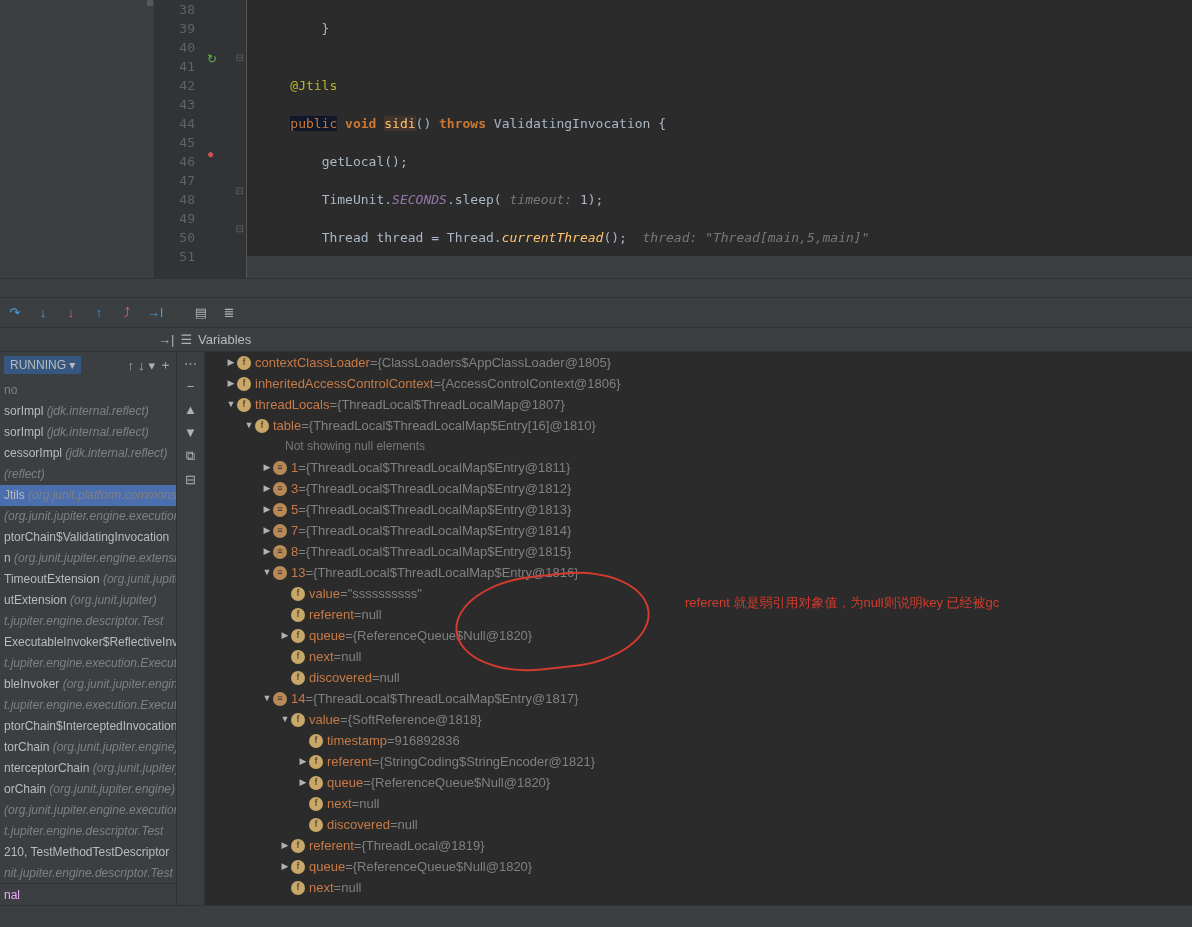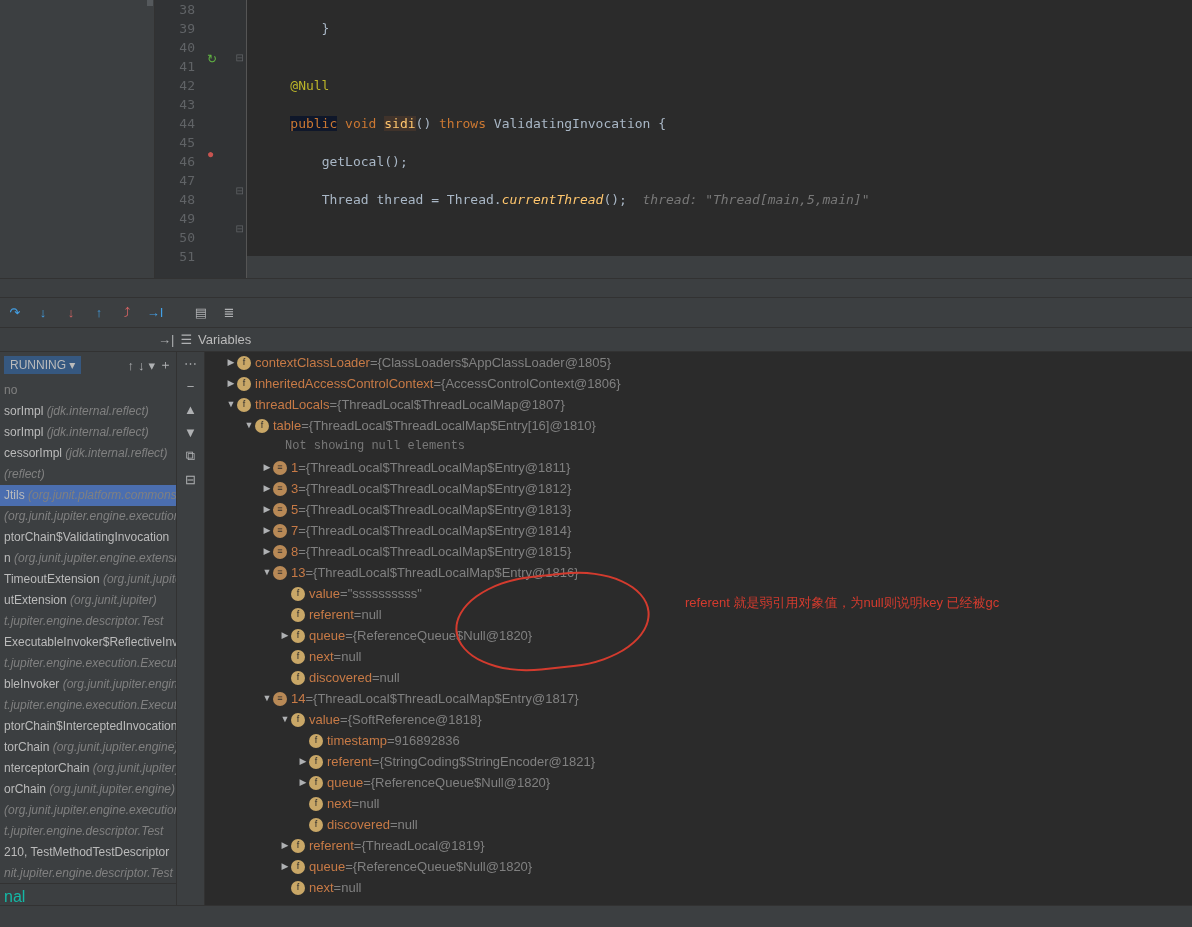--- a/index.html
+++ b/index.html
@@ -28,21 +28,21 @@
   .fold    { position: absolute; right: 2px; color: #606366; font-size: 10px; }
 
   .code    { flex: 1; background: #2b2b2b; font-family: Consolas, monospace;
              font-size: 13px; line-height: 19px; white-space: pre; overflow: hidden;
              position: relative; }
   .code .row { padding: 0 12px; position: relative; }
   .crumbs  { position: absolute; bottom: 0; left: 0; right: 0; height: 22px;
              background: #3c3f41; color: #8c8c8c; font-size: 12px; padding: 3px 12px; }
 
   
-  .kw   { color: #cc7832; }
+  .kw   { color: #cc7832; font-weight: bold; }
   .ann  { color: #bbb529; }
   .fn-i { color: #ffc66d; font-style: italic; }
   .id-b { background: #40332b; color: #ffc66d; }
   .kw-b { background: #0f172a; color: #cc7832; }
   .hint { color: #787878; font-style: italic; }
   .typ  { color: #9876aa; font-style: italic; }
 
   
   .split { height: 20px; background: #3c3f41; border-top: 1px solid #323232;
            border-bottom: 1px solid #323232; }
@@ -93,21 +93,21 @@
   .veq   { color: #808080; }
   .vval  { color: #808080; }
   .note  { color: #787878; margin-left: 24px; font-size: 12px; }
 
   .annot { position: absolute; color: #d33b2e; font-size: 13px;
            font-family: "Microsoft YaHei", sans-serif; }
   .ann-circle { position: absolute; border: 2px solid #d33b2e; border-radius: 50% / 60%;
                 width: 195px; height: 95px; transform: rotate(-6deg); }
 
   .btm-bar { height: 22px; background: #3c3f41; border-top: 1px solid #323232;
-             color: #14b8a6; font-size: 16px; padding: 4px 4px; }
+             color: #f0abfc; font-size: 12px; padding: 4px 4px; }
 
   .arrow-dn { color: #43a0e6; }
   .arrow-up { color: #43a0e6; }
   .arrow-rd { color: #d86464; }
 </style>
 </head>
 <body>
 
 <div class="root">
 
@@ -137,23 +137,24 @@
       <span class="gut-icon run-ic">↻</span>
       <span class="gut-icon bp-ic">●</span>
       <span class="fold" style="top:52px">⊟</span>
       <span class="fold" style="top:185px">⊟</span>
       <span class="fold" style="top:223px">⊟</span>
     </div>
 
     <div class="code">
 <div class="row"><span>        }</span></div>
 <div class="row"></div>
-<div class="row">    <span class="ann">@Null</span></div>
+<div class="row">    <span class="ann">@Jtils</span></div>
 <div class="row">    <span class="kw-b">public</span> <span class="kw">void</span> <span class="id-b">sidi</span>() <span class="kw">throws</span> <span>ValidatingInvocation</span> {</div>
 <div class="row">        <span>getLocal();</span></div>
+<div class="row">        <span>TimeUnit.</span><span class="typ">SECONDS</span><span>.sleep(</span><span class="hint"> timeout:</span><span> 1);</span></div>
 <div class="row">        <span>Thread thread = Thread.</span><span class="fn-i">currentThread</span><span>();</span><span class="hint">  thread: "Thread[main,5,main]"</span></div>
 
 <div class="row"></div>
 
 <div class="row"></div>
 
 
 
       <div class="crumbs">
         
@@ -256,21 +257,21 @@
           <span class="veq"> = </span>
           <span class="vval">{ThreadLocal$ThreadLocalMap@1807}</span>
         </div>
         <div class="vnode" style="padding-left: 38px;">
           <span class="tw">▼</span>
           <span class="badge b-f">f</span>
           <span class="vname">table</span>
           <span class="veq"> = </span>
           <span class="vval">{ThreadLocal$ThreadLocalMap$Entry[16]@1810}</span>
         </div>
-        <div class="vnode" style="padding-left: 56px; font-family: Liberation Mono, monospace;">
+        <div class="vnode" style="padding-left: 56px;">
           <span class="note">Not showing null elements</span>
         </div>
         <div class="vnode" style="padding-left: 56px;">
           <span class="tw">▶</span>
           <span class="badge b-a">≡</span>
           <span class="vname">1</span>
           <span class="veq"> = </span>
           <span class="vval">{ThreadLocal$ThreadLocalMap$Entry@1811}</span>
         </div>
         <div class="vnode" style="padding-left: 56px;">

